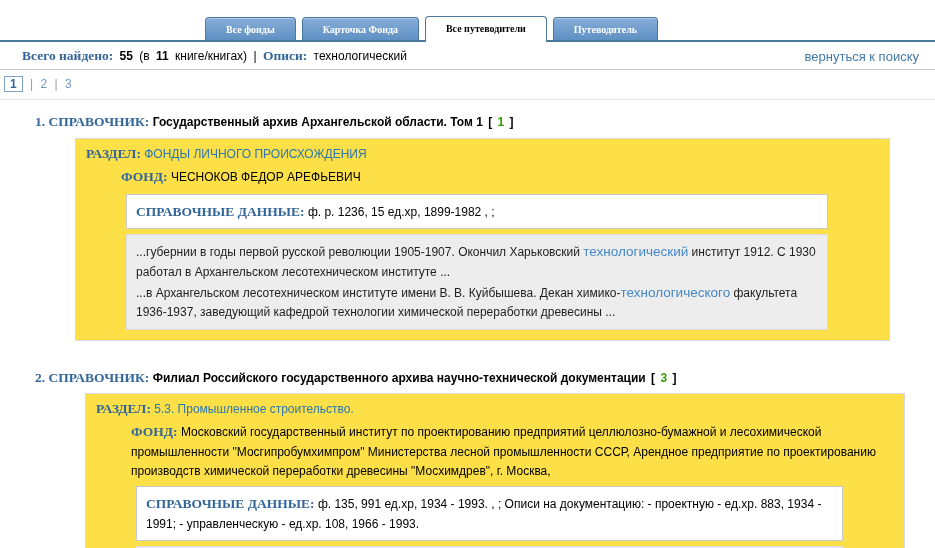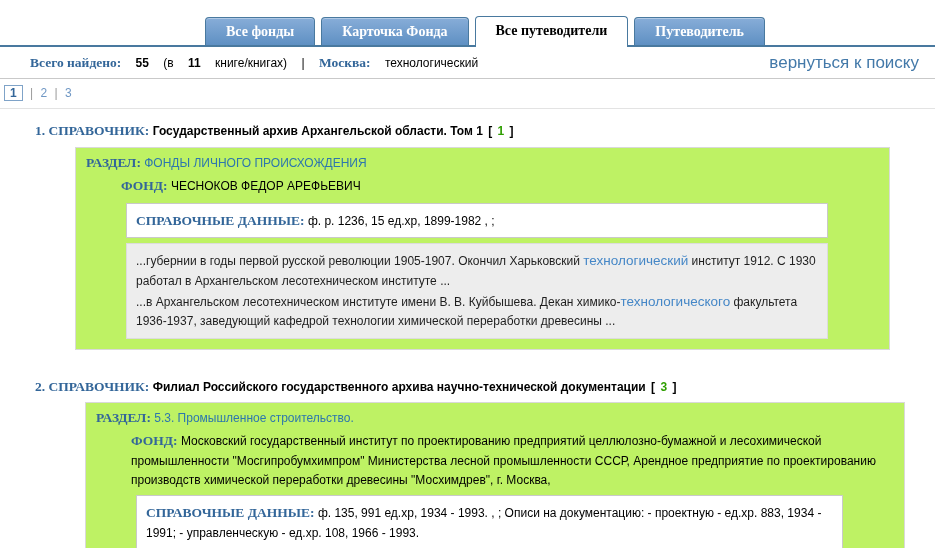--- a/index.html
+++ b/index.html
@@ -13,21 +13,21 @@
   
   .tabbar {
     display: flex; align-items: flex-end; gap: 6px;
     padding: 16px 0 0 205px;
     border-bottom: 2px solid #49799f;
   }
   .tab {
     background: linear-gradient(#87add8, #5f90c3);
     color: #fff;
     font-family: "Liberation Serif", serif;
-    font-weight: bold; font-size: 14px;
+    font-weight: bold; font-size: 10px;
     padding: 6px 20px 5px 20px;
     border: 1px solid #49799f; border-bottom: none;
     border-radius: 4px 4px 0 0;
     box-shadow: inset 0 1px 0 rgba(255,255,255,.35);
     cursor: pointer; white-space: nowrap;
   }
   .tab.active {
     background: #fff; color: #000000;
     margin-bottom: -2px; padding-bottom: 8px;
     box-shadow: none;
@@ -36,42 +36,42 @@
   .summary-row {
     display: flex; justify-content: space-between; align-items: center;
     padding: 6px 16px 5px 22px;
     border-bottom: 1px solid #c9c9c9;
   }
   .serif-label {
     font-family: "Liberation Serif", serif;
     font-weight: bold; color: #336699; font-size: 13.5px;
   }
   .bold-num { font-weight: bold; }
-  .summary-left span { margin-right: 3px; margin-left: 8px; }
-  .back-link { color: #4379a9; text-decoration: none; font-size: 17px; cursor: pointer; }
+  .summary-left span { margin-right: 3px; }
+  .back-link { color: #4379a9; text-decoration: none; font-size: 13px; cursor: pointer; }
   
   .pagination {
     text-align: left; padding: 6px 0 7px 0;
     border-bottom: 1px solid #e3e3e3;
   }
   .page-current {
     display: inline-block; border: 1px solid #7fa3c8;
     color: #336699; font-weight: bold;
     padding: 0 5px; margin: 0 4px; cursor: default;
   }
   .page-link { color: #6f97c4; margin: 0 4px; text-decoration: none; cursor: pointer; }
   .page-sep { color: #9a9a9a; }
   
   .results { padding-top: 13px; }
   .result { margin-bottom: 28px; }
   .result-heading { margin: 0 0 7px 35px; line-height: 1.3; }
   .result-title { font-weight: bold; color: #000; }
   .bracket { color: #000; font-weight: bold; margin: 0 2px; }
   .count-green { color: #2f9e00; font-weight: bold; }
-  .result-box { border: 1px solid #d9d9d9; background: #bef264; padding: 5px 26px 10px 10px; }
+  .result-box { border: 1px solid #d9d9d9; background: #fde047; padding: 5px 26px 10px 10px; }
   .indent-a { margin: 0 45px 0 75px; }
   .indent-b { margin: 0 30px 0 85px; }
   .row-razdel { margin: 2px 0 2px 0; }
   .razdel-link { color: #2d77ad; text-decoration: none; cursor: pointer; }
   .row-fond { margin: 5px 0 4px 35px; line-height: 1.55; color: #000; }
   .databox {
     border: 1px solid #c9c9c9; background: #fff;
     margin: 6px 35px 0 40px; padding: 6px 9px;
     line-height: 1.6;
   }
@@ -93,21 +93,21 @@
 </div>
 
 <div class="summary-row">
   <div class="summary-left">
     <span class="serif-label">Всего найдено:</span>
     <span class="bold-num">55</span>
     <span>(в</span>
     <span class="bold-num">11</span>
     <span>книге/книгах)</span>
     <span>|</span>
-    <span class="serif-label">Москва:</span>
+    <span class="serif-label">Описи:</span>
     <span>технологический</span>
   </div>
   <a class="back-link">вернуться к поиску</a>
 </div>
 
 <div class="pagination">
   <span class="page-current">1</span>
   <span class="page-sep">|</span>
   <a class="page-link">2</a>
   <span class="page-sep">|</span>

